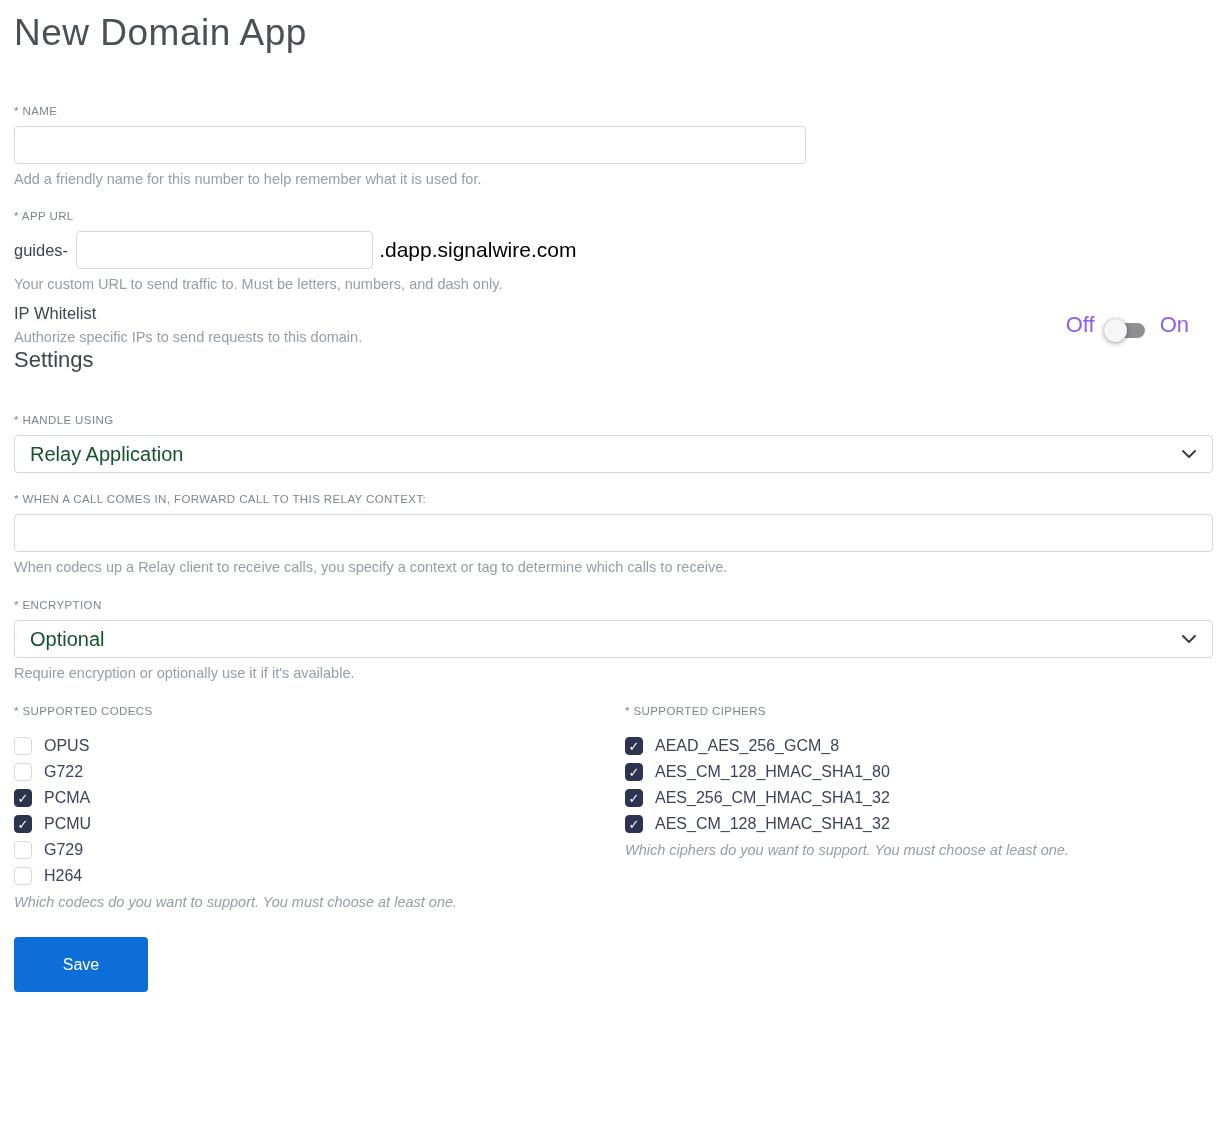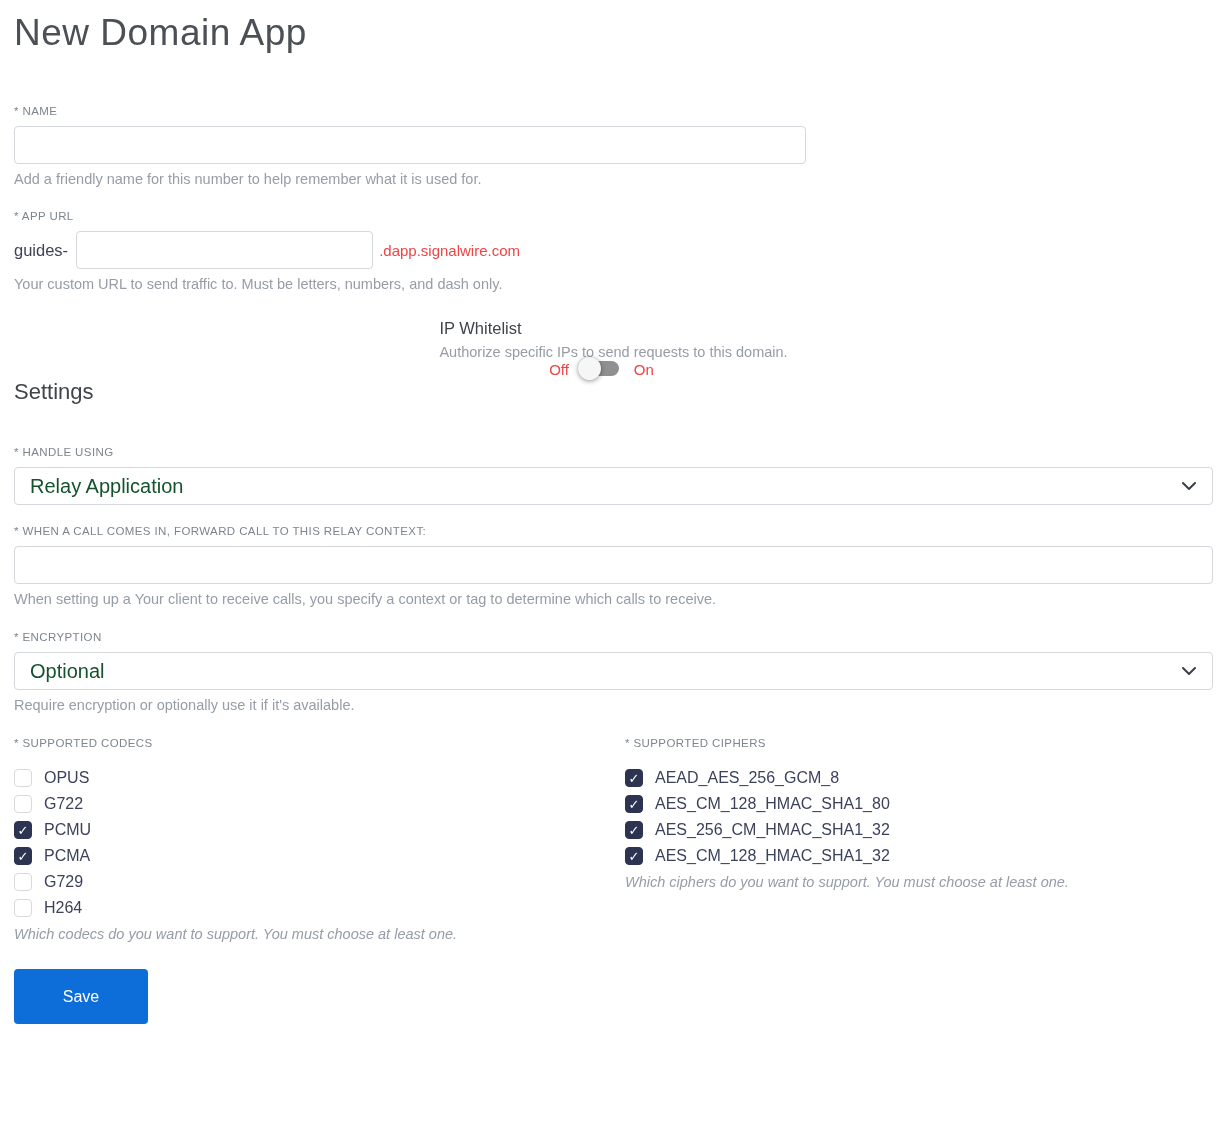--- a/index.html
+++ b/index.html
@@ -54,50 +54,49 @@
 
   
   .name-group { margin-top: 49px; }
   .name-input { width: 792px; }
 
   
   .appurl-group { margin-top: 22px; }
   .url-row { display: flex; align-items: center; }
   .url-prefix { font-size: 16.5px; color: #3e4455; margin-right: 8px; }
   .url-input { width: 297px; }
-  .url-suffix { font-size: 15px; color: #ef4444; margin-left: 6px; }
+  .url-suffix { font-size: 21px; color: #000000; margin-left: 6px; }
 
   
   h2.section-heading {
     margin: 0;
     font-size: 22px;
     font-weight: 400;
     color: #40454d;
     line-height: 27px;
   }
   .auth-heading { margin-top: 53px; }
   .settings-heading { margin-top: 54px; }
 
   
   .whitelist-row {
-    margin-top: 25px;
+    margin-top: 10px;
     display: flex;
     align-items: center;
     justify-content: space-between;
-    flex-direction: column;
   }
   .sub-label { font-size: 16.5px; color: #40454d; line-height: 20px; }
   .whitelist-row .helper { margin-top: 6px; }
 
   .toggle-group {
     display: flex;
-    align-items: flex-start;
+    align-items: flex-end;
     gap: 15px;
-    font-size: 15px;
-    color: #ef4444;
+    font-size: 22px;
+    color: #8b5cf6;
     cursor: pointer;
     margin-right: 24px;
   }
   .switch { position: relative; width: 35px; height: 15px; display: inline-block; }
   .switch .track { position: absolute; inset: 0; border-radius: 8px; background: #8f9092; }
   .switch .thumb {
     position: absolute;
     width: 23px; height: 23px;
     border-radius: 50%;
     background: #f6f6f6;
@@ -223,21 +222,21 @@
         <svg width="14" height="9" viewBox="0 0 14 9" fill="none">
           <path d="M1 1.5 L7 7.5 L13 1.5" stroke="#3a3f4a" stroke-width="2" stroke-linecap="round" stroke-linejoin="round"></path>
         </svg>
       </span>
     </div>
   </div>
 
   <div class="relay-group">
     <label class="field-label">* WHEN A CALL COMES IN, FORWARD CALL TO THIS RELAY CONTEXT:</label>
     <input class="text-input full-width" type="text" value="" style="">
-    <div class="helper">When setting up a Your client to receive calls, you specify a context or tag to determine which calls to receive.</div>
+    <div class="helper">When codecs up a Relay client to receive calls, you specify a context or tag to determine which calls to receive.</div>
   </div>
 
   <div class="encryption-group">
     <label class="field-label">* ENCRYPTION</label>
     <div class="select-box">
       <span class="select-value">Optional</span>
       <span class="chevron">
         <svg width="14" height="9" viewBox="0 0 14 9" fill="none">
           <path d="M1 1.5 L7 7.5 L13 1.5" stroke="#3a3f4a" stroke-width="2" stroke-linecap="round" stroke-linejoin="round"></path>
         </svg>
@@ -254,25 +253,25 @@
         <label class="check-row">
           <span class="checkbox" data-checked="false"></span>
           <span class="check-label">OPUS</span>
         </label>
         <label class="check-row">
           <span class="checkbox" data-checked="false"></span>
           <span class="check-label">G722</span>
         </label>
         <label class="check-row">
           <span class="checkbox" data-checked="true"></span>
+          <span class="check-label">PCMA</span>
+        </label>
+        <label class="check-row">
+          <span class="checkbox" data-checked="true"></span>
           <span class="check-label">PCMU</span>
-        </label>
-        <label class="check-row">
-          <span class="checkbox" data-checked="true"></span>
-          <span class="check-label">PCMA</span>
         </label>
         <label class="check-row">
           <span class="checkbox" data-checked="false"></span>
           <span class="check-label">G729</span>
         </label>
         <label class="check-row">
           <span class="checkbox" data-checked="false"></span>
           <span class="check-label">H264</span>
         </label>
       </div>

